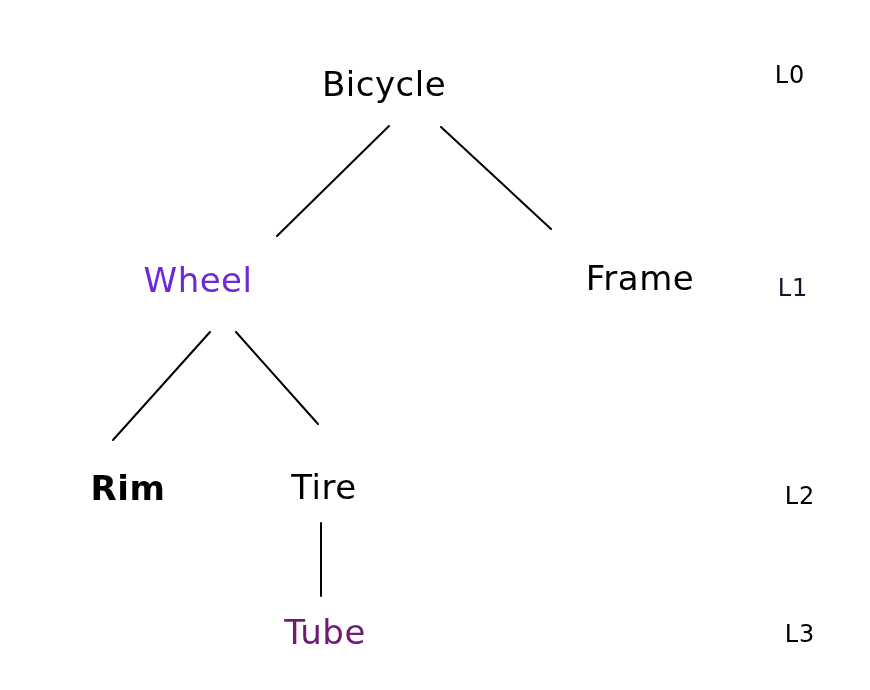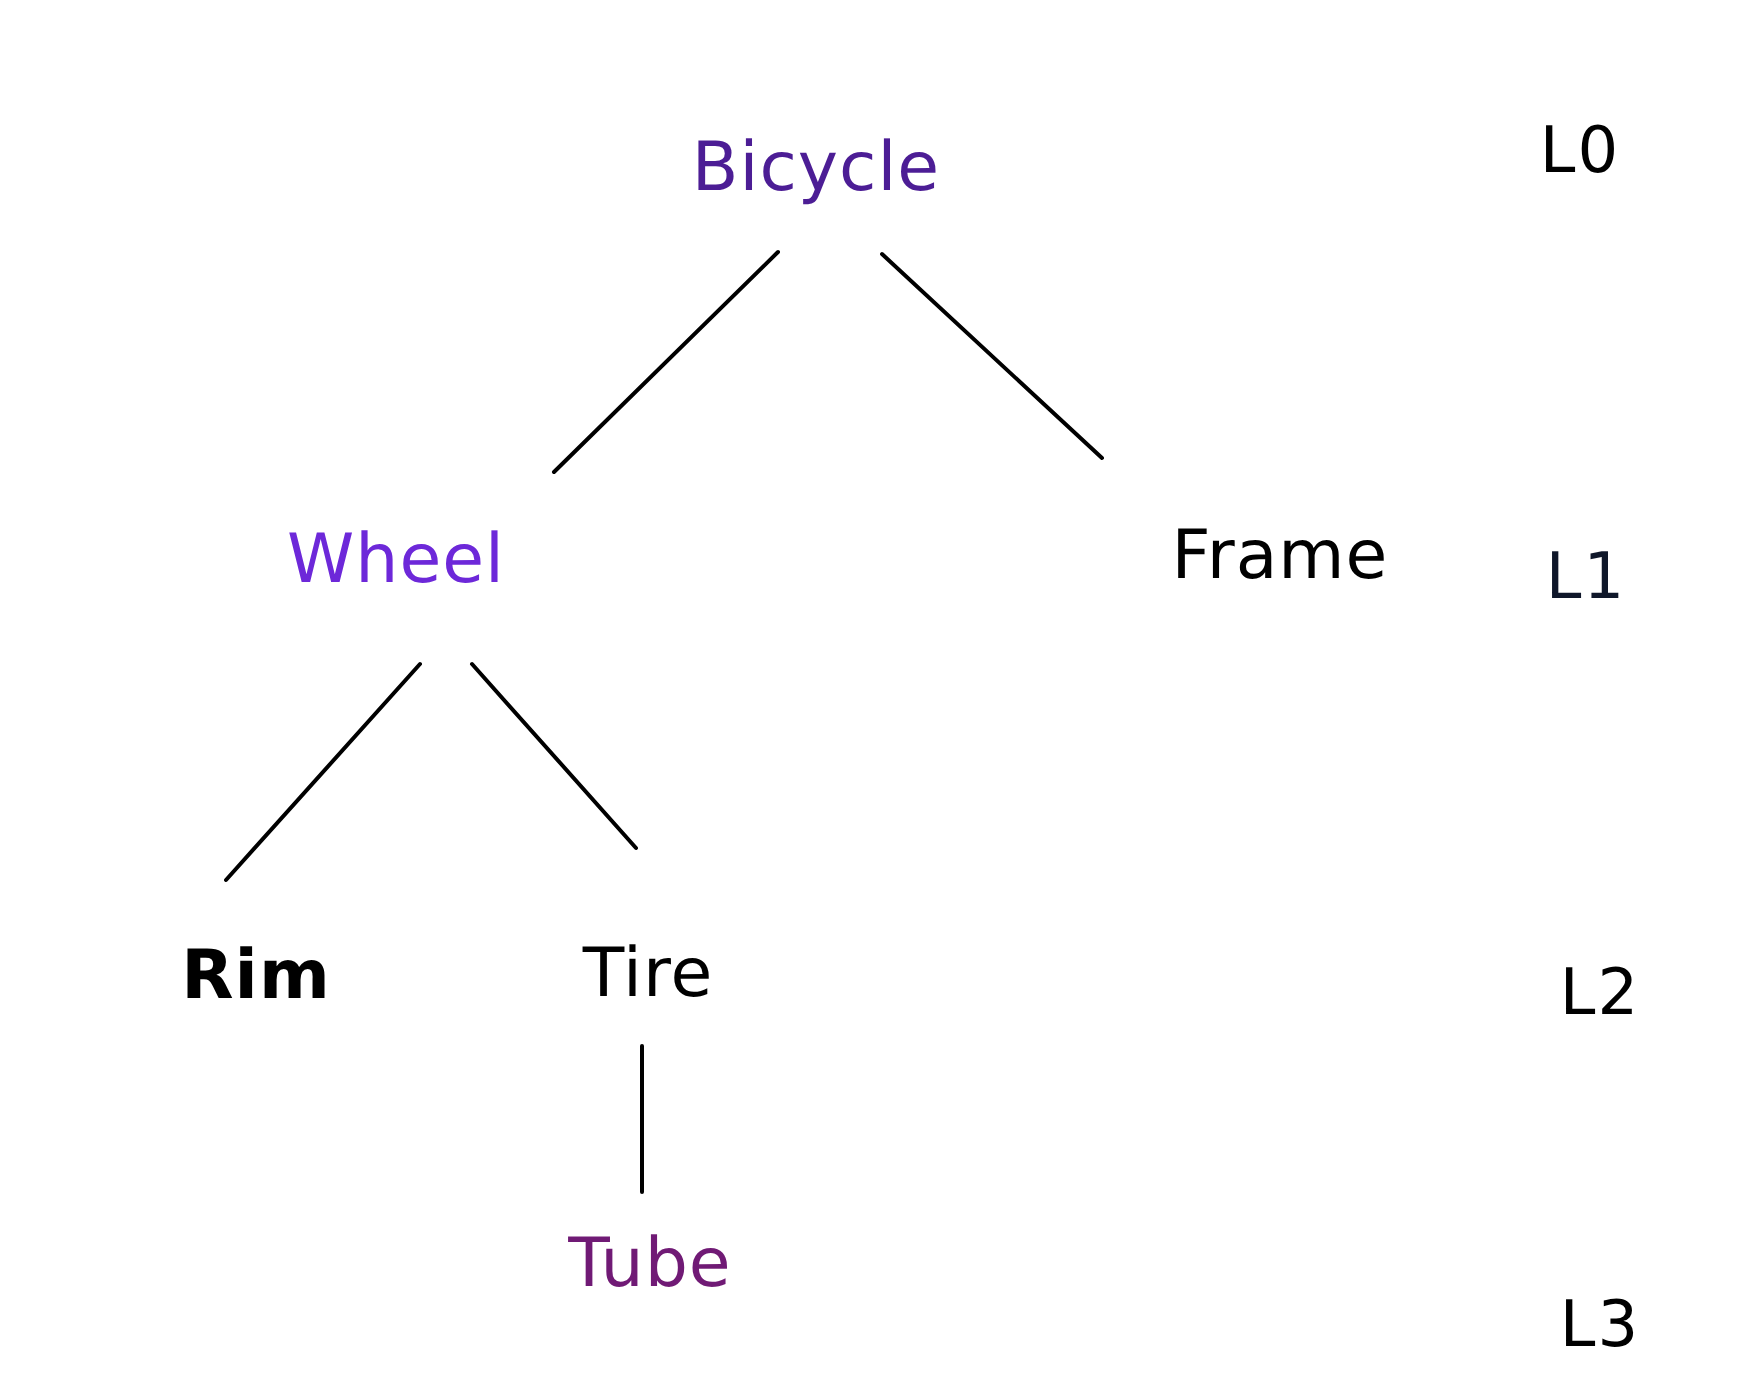--- a/index.html
+++ b/index.html
@@ -33,47 +33,47 @@
     font-weight: 400;
     letter-spacing: 0.5px;
     line-height: 1;
   }
   .level-label {
     position: absolute;
     transform: translate(-50%, -50%);
     white-space: nowrap;
     color: #000000;
     font-family: "DejaVu Sans", sans-serif;
-    font-size: 32px;
+    font-size: 24px;
     font-weight: 400;
     letter-spacing: 1px;
     line-height: 1;
   }
 </style>
 </head>
 <body style="background: rgb(255, 255, 255);">
 
 <div id="canvas" style="background: rgb(255, 255, 255);">
 
   <svg id="edges" viewBox="0 0 870 690" width="870" height="690" xmlns="http://www.w3.org/2000/svg">
       <line x1="389" y1="126" x2="277" y2="236" stroke="#000000" stroke-width="2" stroke-linecap="round"></line>
       <line x1="441" y1="127" x2="551" y2="229" stroke="#000000" stroke-width="2" stroke-linecap="round"></line>
       <line x1="210" y1="332" x2="113" y2="440" stroke="#000000" stroke-width="2" stroke-linecap="round"></line>
       <line x1="236" y1="332" x2="318" y2="424" stroke="#000000" stroke-width="2" stroke-linecap="round"></line>
       <line x1="321" y1="523" x2="321" y2="596" stroke="#000000" stroke-width="2" stroke-linecap="round"></line>
     </svg>
 
   <div id="node-layer">
-      <div class="node-label" style="left: 408px; top: 84px; color: #4c1d95;">Bicycle</div>
+      <div class="node-label" style="left: 384px; top: 84px; color: #000000;">Bicycle</div>
       <div class="node-label" style="left: 198px; top: 280px; color: #6d28d9;">Wheel</div>
       <div class="node-label" style="left: 640px; top: 278px; color: rgb(0, 0, 0);">Frame</div>
       <div class="node-label" style="left: 128px; top: 488px; color: rgb(0, 0, 0); font-weight: bold;">Rim</div>
       <div class="node-label" style="left: 324px; top: 487px; color: rgb(0, 0, 0);">Tire</div>
       <div class="node-label" style="left: 325px; top: 632px; color: #701a75;">Tube</div>
     </div>
   <div id="level-layer">
       <div class="level-label" style="left: 790px; top: 75px; color: rgb(0, 0, 0);">L0</div>
       <div class="level-label" style="left: 793px; top: 288px; color: #0f172a;">L1</div>
       <div class="level-label" style="left: 800px; top: 496px; color: rgb(0, 0, 0);">L2</div>
-      <div class="level-label" style="left: 800px; top: 634px; color: rgb(0, 0, 0); margin-top: 28px;">L3</div>
+      <div class="level-label" style="left: 800px; top: 634px; color: rgb(0, 0, 0);">L3</div>
     </div>
 
 </div>
 
 </body></html>

